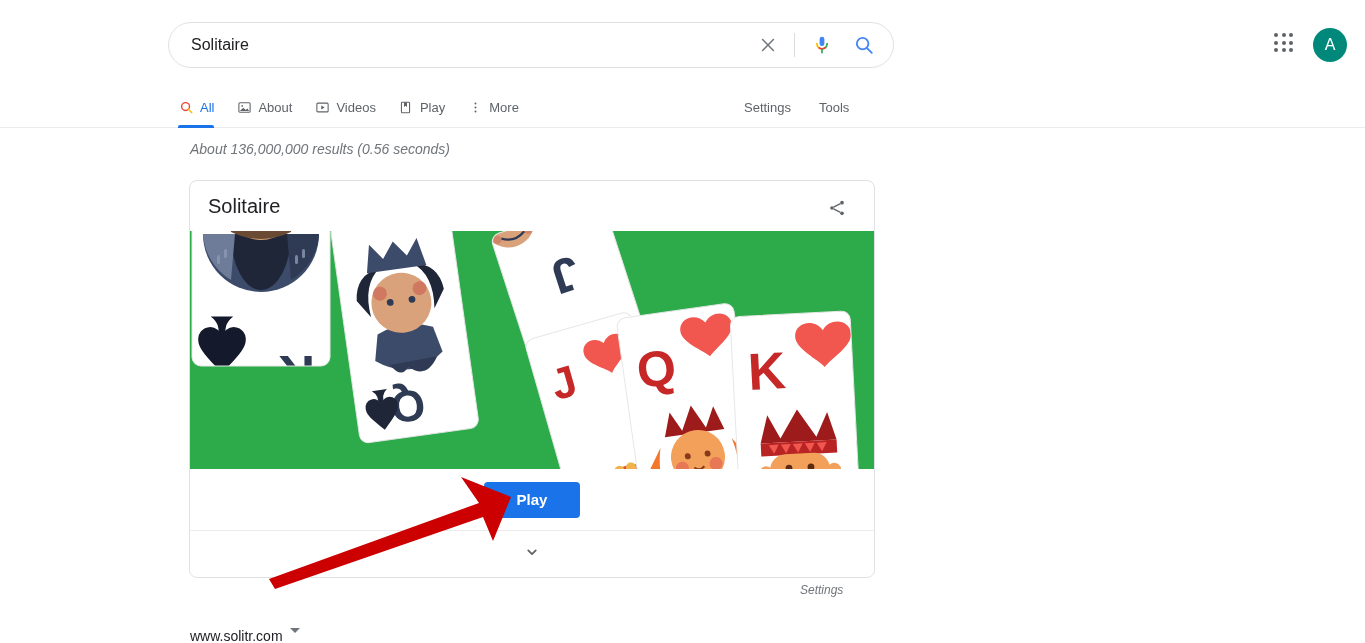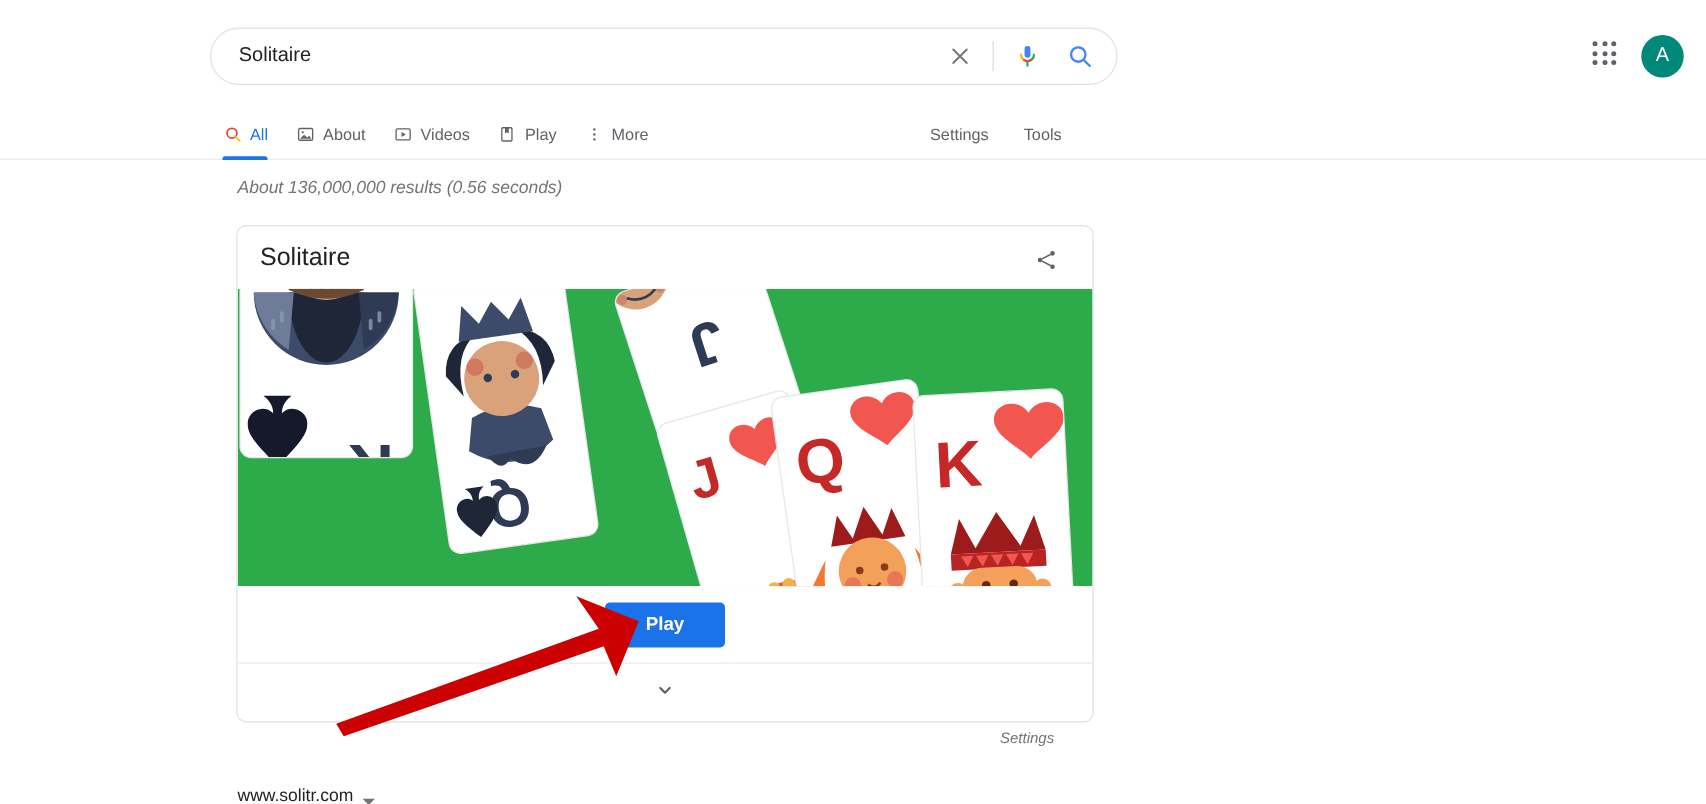--- a/index.html
+++ b/index.html
@@ -228,21 +228,21 @@
     color: #70757a;
     cursor: pointer;
   }
 
   .result-link {
     position: absolute;
     left: 190px; top: 628px;
     font-size: 14px;
     color: #202124;
     display: flex;
-    align-items: flex-end;
+    align-items: flex-start;
   }
   .result-link .caret {
     margin-left: 7px;
     width: 0; height: 0;
     border-left: 5px solid transparent;
     border-right: 5px solid transparent;
     border-top: 5px solid #70757a;
     cursor: pointer;
   }
 

